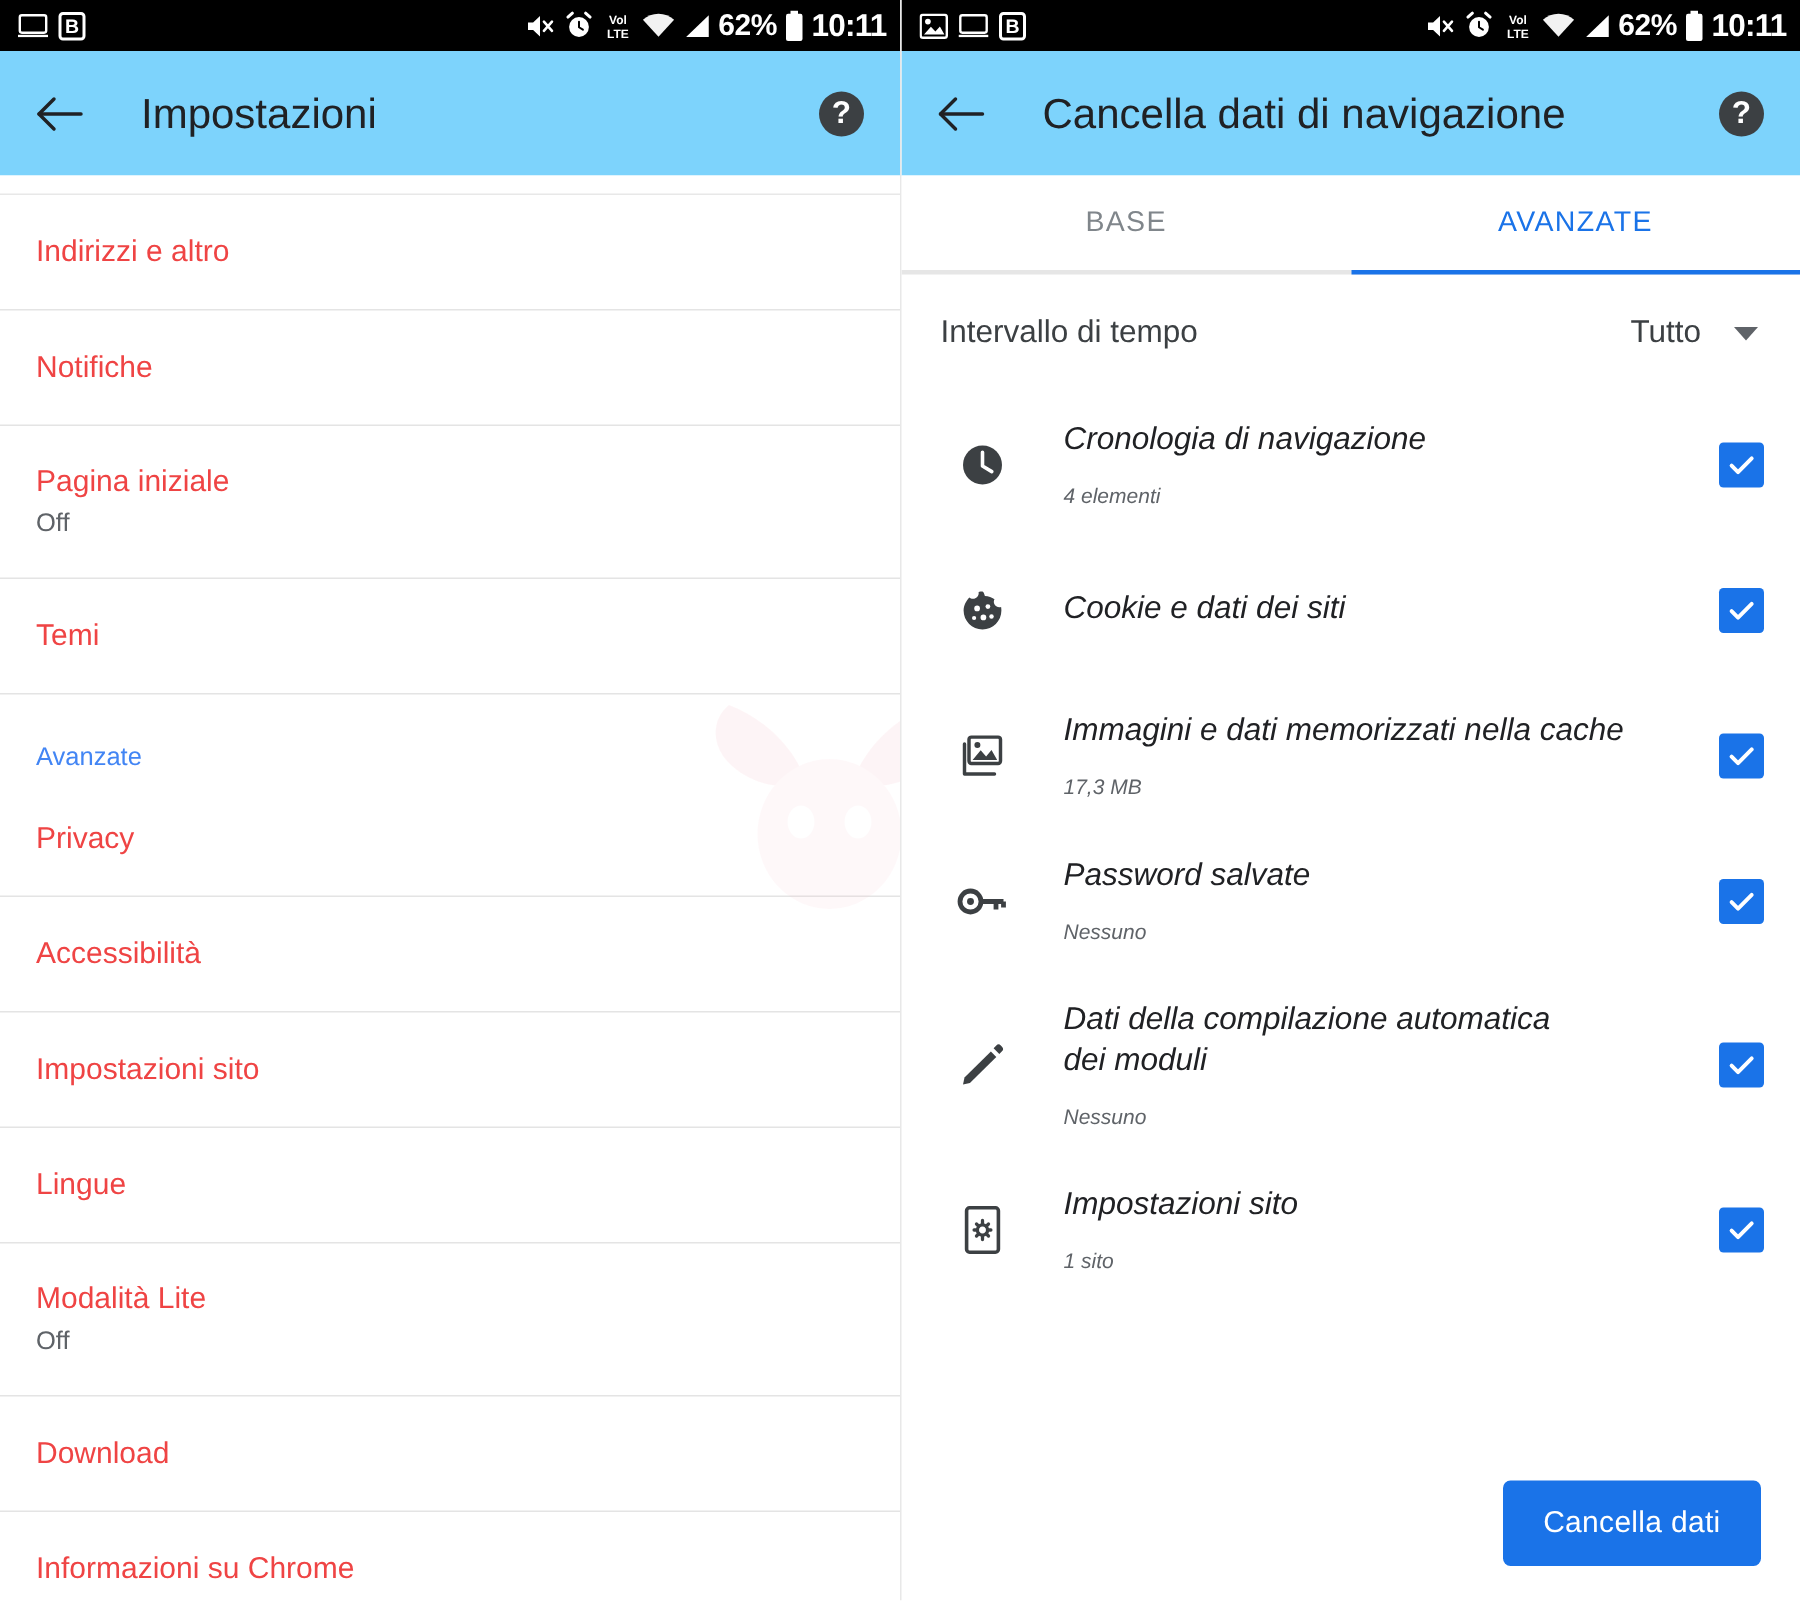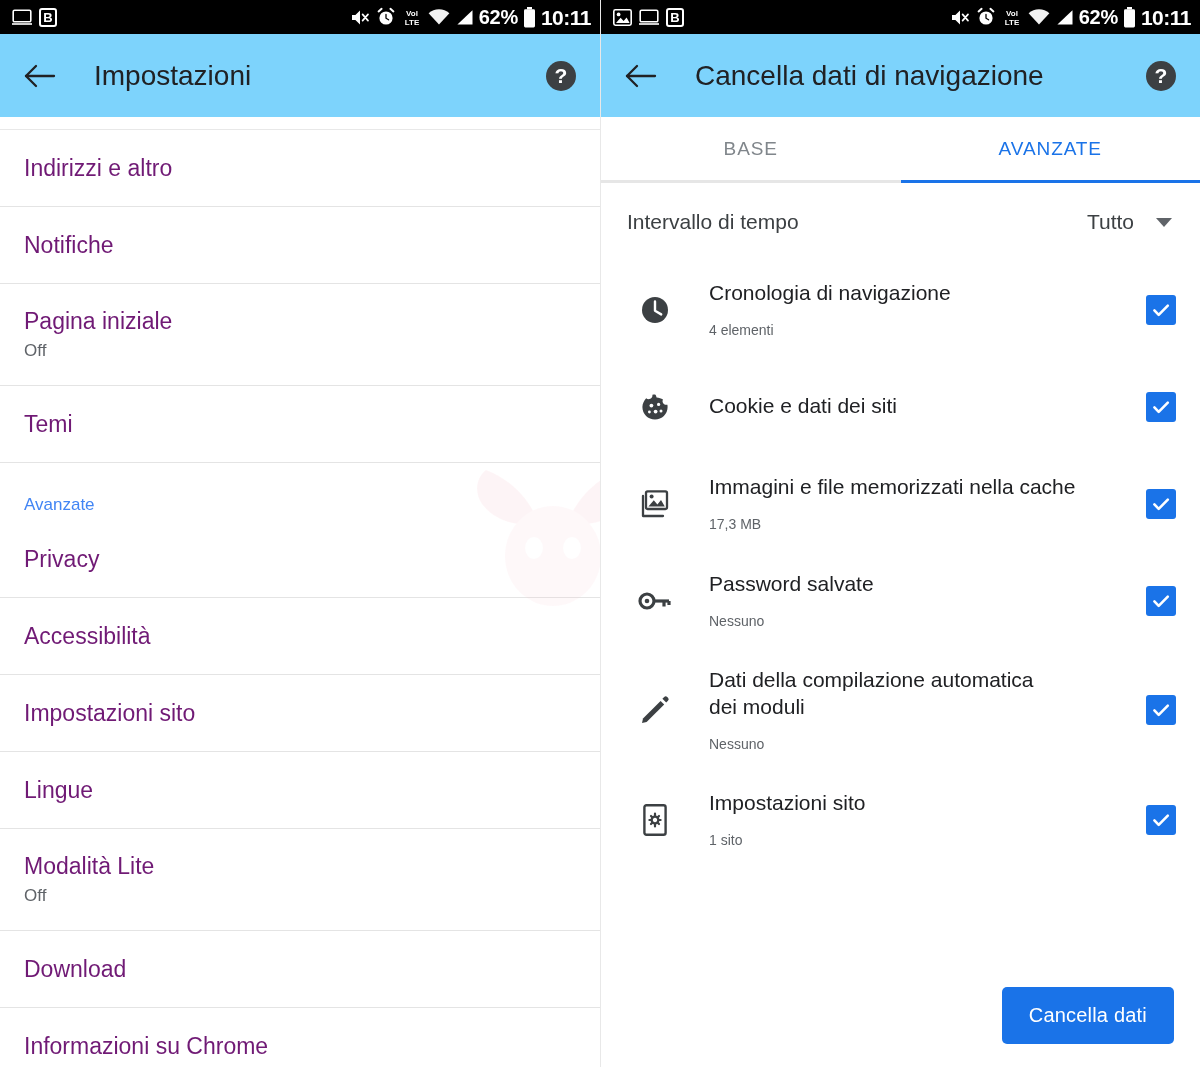--- a/index.html
+++ b/index.html
@@ -51,21 +51,21 @@
   
   .settings-scroll { position: relative; }
   .divider { height: 1px; background: #e4e4e4; margin: 0; }
   .topstrip { height: 13px; background: #fff; border-bottom: 1px solid #e8e8e8; }
   .srow {
     padding: 0 24px; display: flex; flex-direction: column; justify-content: center;
     cursor: pointer;
   }
   .srow.h1 { height: 76px; }
   .srow.h2 { height: 101px; }
-  .srow-title { font-size: 23px; color: #701a75; line-height: 1.25; }
+  .srow-title { font-size: 20px; color: #ef4444; line-height: 1.25; }
   .srow-sub { font-size: 17px; color: #5f6368; margin-top: 5px; line-height: 1.2; }
   .section-head {
     padding: 0 24px; height: 58px; display: flex; align-items: flex-end;
     font-size: 17px; color: #4285f4; padding-bottom: 6px; font-weight: 400;
   }
 
   
   .tabs { display: flex; height: 63px; position: relative; background: #fff; }
   .tab {
     flex: 1 1 50%; display: flex; align-items: center; justify-content: center;
@@ -89,21 +89,21 @@
   }
 
   
   .crow {
     display: flex; align-items: center; padding: 0 24px 0 26px;
     cursor: pointer;
   }
   .crow.r1 { height: 97px; }
   .crow.r2 { height: 122px; justify-content: center; }
   .crow-icon { width: 56px; flex: 0 0 56px; display: flex; align-items: center; justify-content: center; }
-  .crow-body { flex: 1 1 auto; padding-left: 26px; padding-right: 4px; }
+  .crow-body { flex: 1 1 auto; padding-left: 26px; padding-right: 4px; font-style: italic; }
   .crow-title { font-size: 21px; color: #202124; line-height: 1.27; }
   .crow-sub { font-size: 14px; color: #5f6368; margin-top: 16px; line-height: 1.2; }
   .cbox {
     width: 30px; height: 30px; flex: 0 0 30px; border-radius: 3px;
     background: #1a73e8; display: flex; align-items: center; justify-content: center;
     cursor: pointer;
   }
   .cbox svg { display: block; }
 
   
@@ -402,21 +402,21 @@
     <div class="crow r1">
       <span class="crow-icon">
         <svg width="32" height="32" viewBox="0 0 32 32">
           <rect x="7" y="3.4" width="21" height="17.6" rx="1.6" fill="none" stroke="#3c4043" stroke-width="2.3"></rect>
           <path d="M9.4 18.6l5.4-6.4 3.6 4.2 3.6-4.4 3.8 6.6z" fill="#3c4043"></path>
           <circle cx="12.6" cy="8.6" r="2" fill="#3c4043"></circle>
           <path d="M4 8v20h20" fill="none" stroke="#3c4043" stroke-width="2.3" stroke-linecap="round" stroke-linejoin="round"></path>
         </svg>
       </span>
       <span class="crow-body">
-        <span class="crow-title" style="display:block">Immagini e file memorizzati nella cache</span>
+        <span class="crow-title" style="display:block">Immagini e dati memorizzati nella cache</span>
         <span class="crow-sub" style="display:block">17,3 MB</span>
       </span>
       <span class="cbox">
         <svg width="20" height="20" viewBox="0 0 20 20">
             <path d="M3.4 10.4l4.3 4.4L16.8 5.6" stroke="#fff" stroke-width="2.6" fill="none" stroke-linecap="round" stroke-linejoin="round"></path>
           </svg>
       </span>
     </div>
 
     <div class="crow r1">

